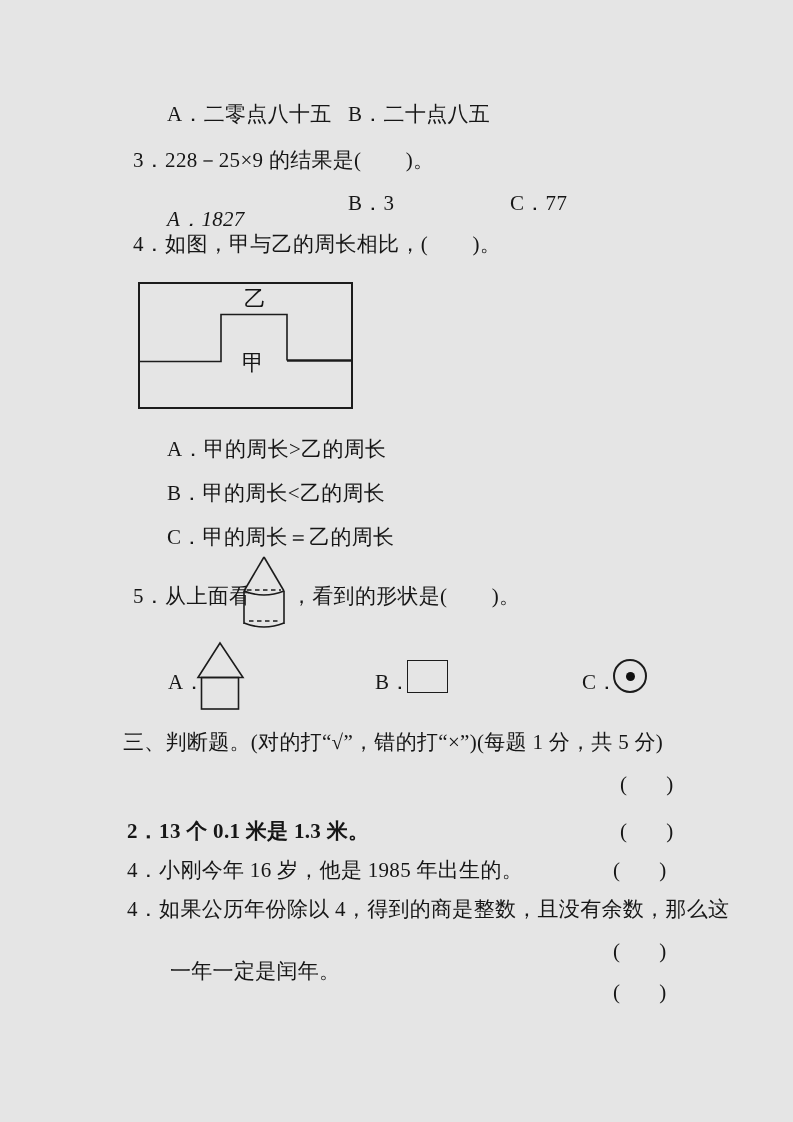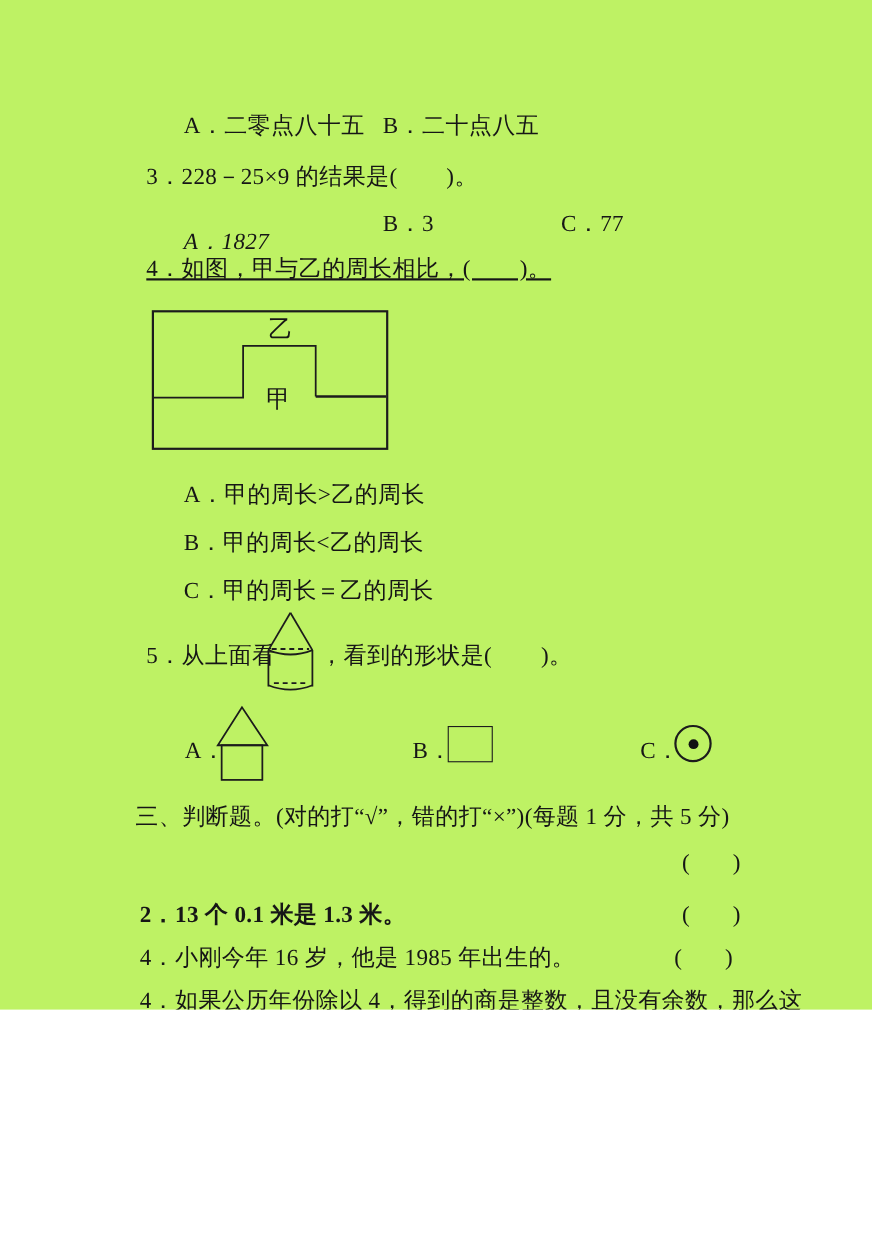--- a/index.html
+++ b/index.html
@@ -1,19 +1,19 @@
 <!DOCTYPE html>
 <html><head>
 <meta charset="utf-8">
 <style>
   html,body { margin:0; padding:0; background:#ffffff; }
   .page {
     position:relative;
-    width:793px; height:918px;
-    background:#bef264;
+    width:793px; height:1122px;
+    background:#e5e5e5;
     color:#161616;
     font-family:"Liberation Serif","DejaVu Serif",serif;
     overflow:hidden;
   }
   .t {
     position:absolute;
     white-space:pre;
     font-size:21px;
     line-height:23px;
     letter-spacing:0.3px;
@@ -60,21 +60,21 @@
 <div class="page">
 
   <span class="t" style="left:167px; top:103px;">A．二零点八十五</span>
   <span class="t" style="left:348px; top:103px;">B．二十点八五</span>
 
   <span class="t" style="left:133px; top:149px;">3．228－25×9 的结果是(        )。</span>
   <span class="t" style="left:167px; top:208px;font-style:italic;">A．1827</span>
   <span class="t" style="left:348px; top:192px;">B．3</span>
   <span class="t" style="left:510px; top:192px;">C．77</span>
 
-  <span class="t" style="left:133px; top:233px;text-decoration:underline;">4．如图，甲与乙的周长相比，(        )。</span>
+  <span class="t" style="left:133px; top:233px;">4．如图，甲与乙的周长相比，(        )。</span>
 
   <div class="fig4">
     <svg width="211" height="123" viewBox="0 0 211 123">
       <polyline class="ln" points="0,77.5 81,77.5 81,30.5 147,30.5 147,76.5"></polyline>
       <line class="ln2" x1="147" y1="76.5" x2="211" y2="76.5"></line>
     </svg>
     <span class="lbl" style="left:104px; top:3px;">乙</span>
     <span class="lbl" style="left:102px; top:67px;">甲</span>
   </div>
 

